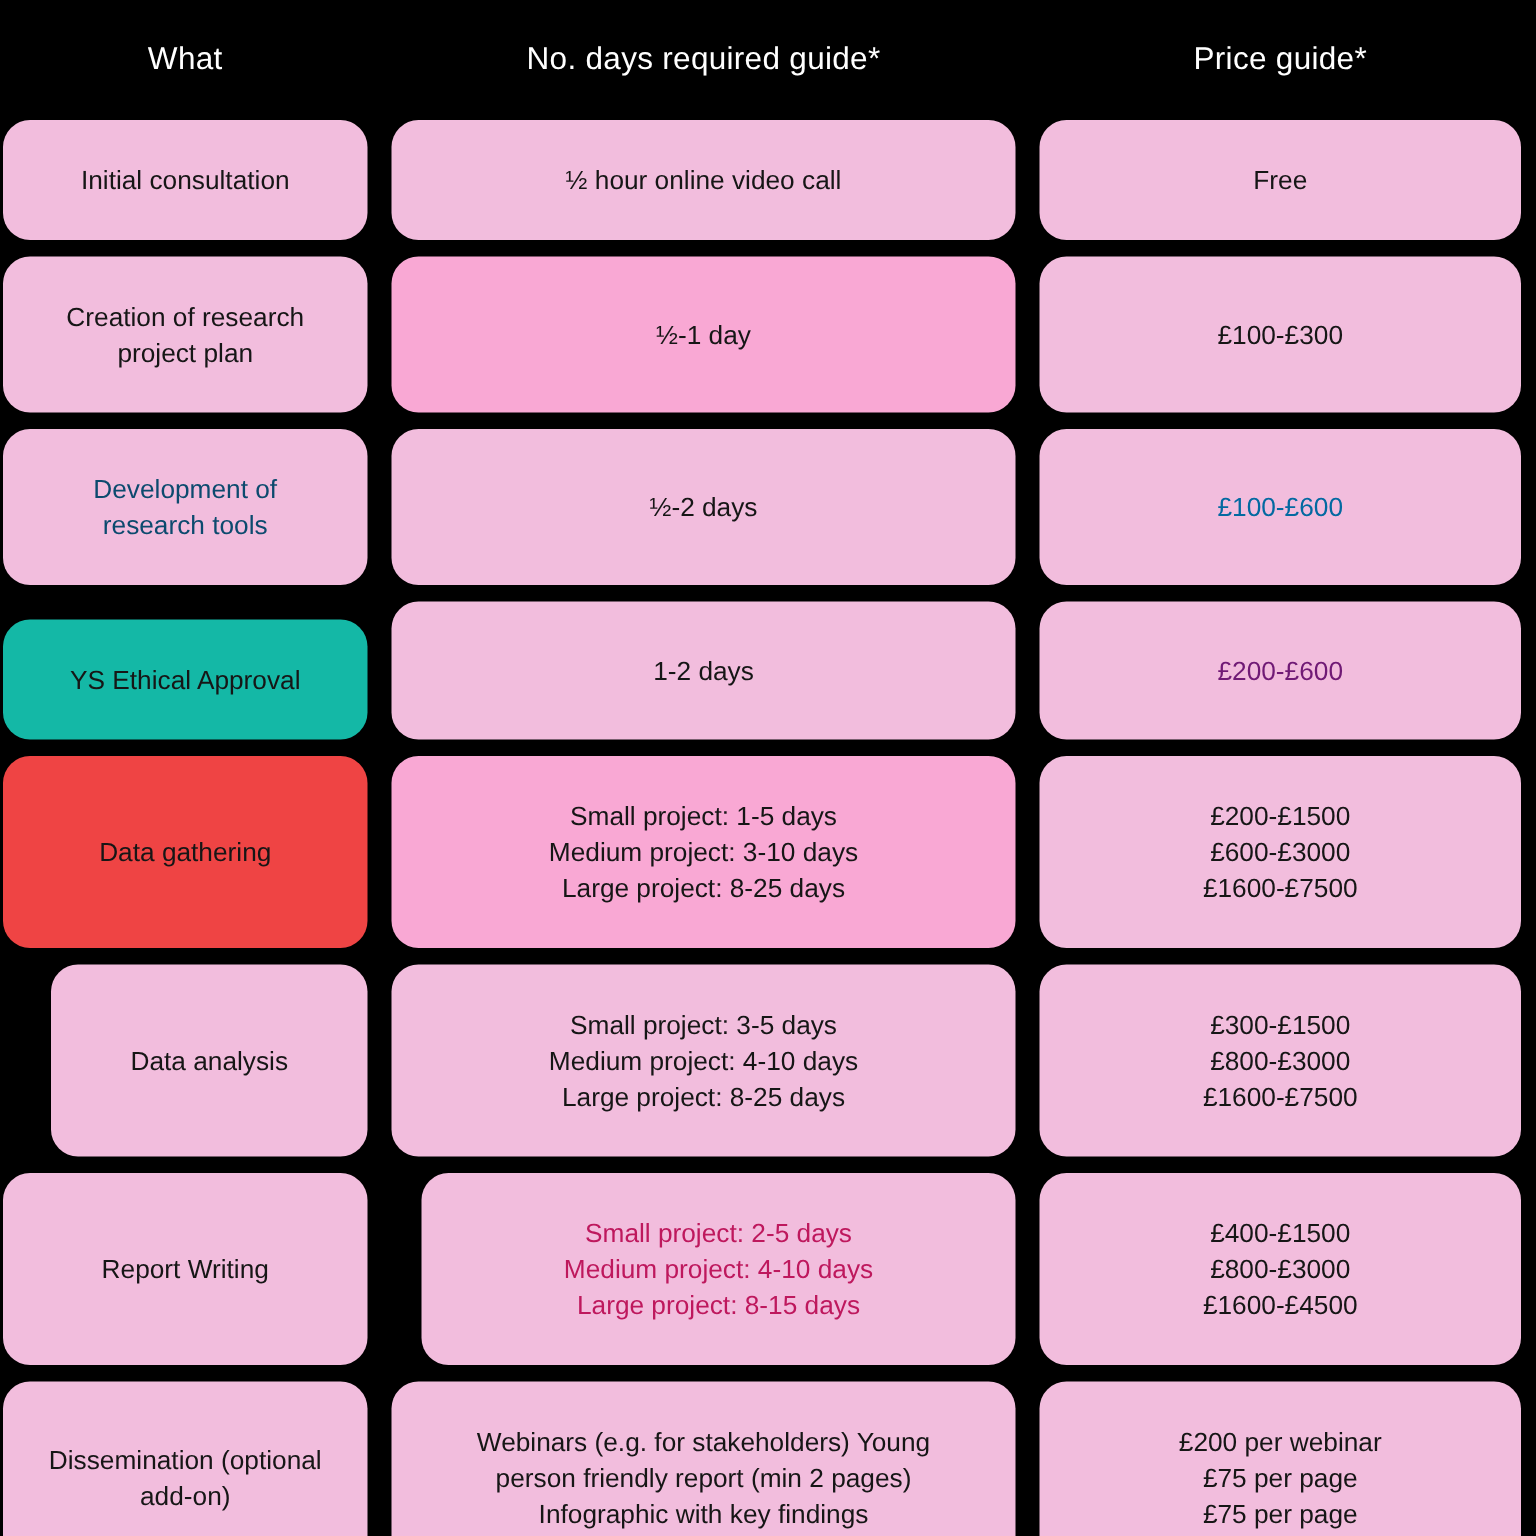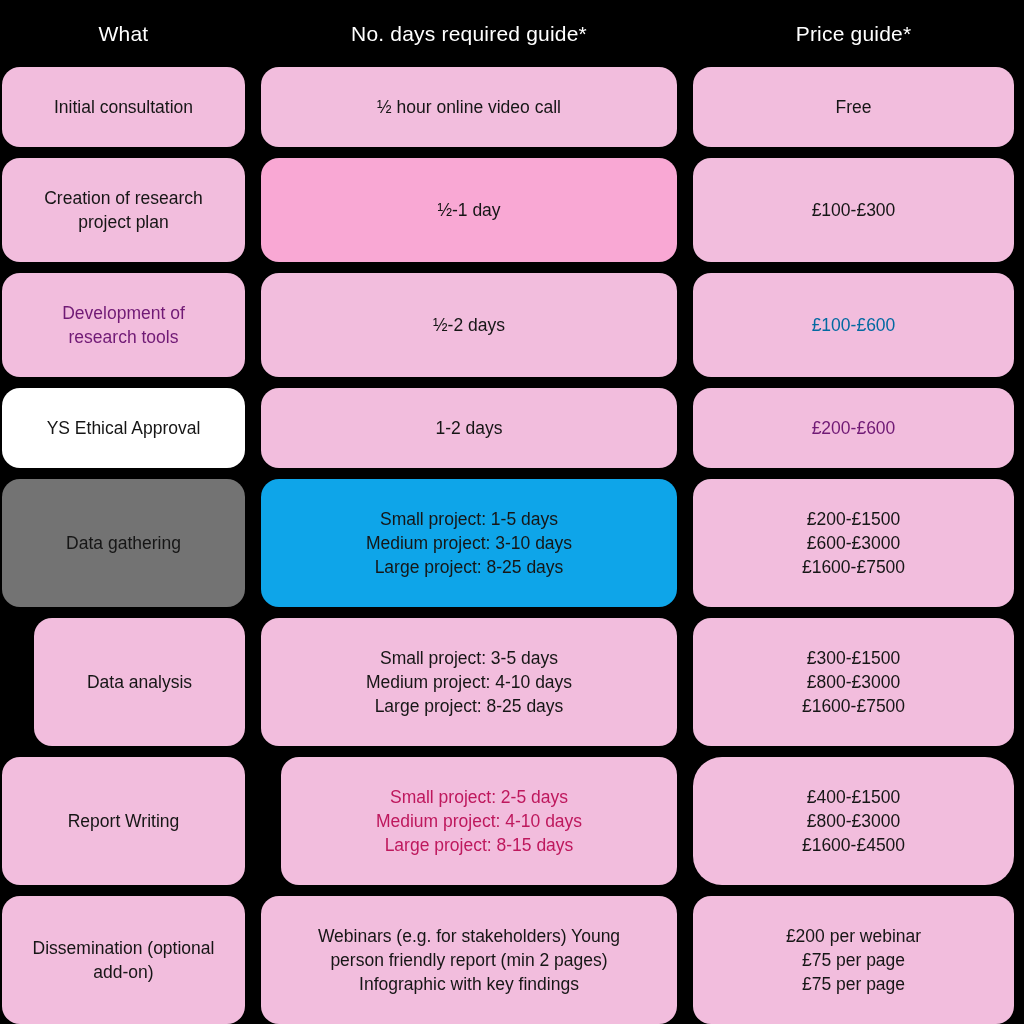--- a/index.html
+++ b/index.html
@@ -16,21 +16,21 @@
     top: 0;
     left: 2px;
     width: 1012px;
   }
   .grid {
     display: grid;
     grid-template-columns: 243px 416px 321px;
     column-gap: 16px;
   }
   .header-row {
-    height: 67px;
+    height: 80px;
     align-items: center;
   }
   .hcell {
     text-align: center;
     font-size: 21px;
     font-weight: 500;
     letter-spacing: 0.2px;
   }
   .body-row { margin-bottom: 11px; }
   .cell {
@@ -74,47 +74,47 @@
           <div class="line">project plan</div>
         </div>
         <div class="cell" style="background: #f9a8d4; color: rgb(22, 22, 22);">
           <div class="line">½-1 day</div>
         </div>
         <div class="cell" style="background: rgb(242, 189, 221); color: rgb(22, 22, 22);">
           <div class="line">£100-£300</div>
         </div>
       </div>
       <div class="grid body-row">
-        <div class="cell" style="background: rgb(242, 189, 221); color: #701a75;">
+        <div class="cell" style="background: rgb(242, 189, 221); color: #0c4a6e;">
           <div class="line">Development of</div>
           <div class="line">research tools</div>
         </div>
         <div class="cell" style="background: rgb(242, 189, 221); color: rgb(22, 22, 22);">
           <div class="line">½-2 days</div>
         </div>
         <div class="cell" style="background: rgb(242, 189, 221); color: #0369a1;">
           <div class="line">£100-£600</div>
         </div>
       </div>
       <div class="grid body-row">
-        <div class="cell" style="background: #ffffff; color: rgb(22, 22, 22);">
+        <div class="cell" style="background: #14b8a6; color: rgb(22, 22, 22); margin-top: 12px;">
           <div class="line">YS Ethical Approval</div>
         </div>
         <div class="cell" style="background: rgb(242, 189, 221); color: rgb(22, 22, 22);">
           <div class="line">1-2 days</div>
         </div>
         <div class="cell" style="background: rgb(242, 189, 221); color: #701a75;">
           <div class="line">£200-£600</div>
         </div>
       </div>
       <div class="grid body-row">
-        <div class="cell" style="background: #737373; color: rgb(22, 22, 22);">
+        <div class="cell" style="background: #ef4444; color: rgb(22, 22, 22);">
           <div class="line">Data gathering</div>
         </div>
-        <div class="cell" style="background: #0ea5e9; color: rgb(22, 22, 22); justify-content: flex-end;">
+        <div class="cell" style="background: #f9a8d4; color: rgb(22, 22, 22); justify-content: flex-end;">
           <div class="line">Small project: 1-5 days</div>
           <div class="line">Medium project: 3-10 days</div>
           <div class="line">Large project: 8-25 days</div>
         </div>
         <div class="cell" style="background: rgb(242, 189, 221); color: rgb(22, 22, 22);">
           <div class="line">£200-£1500</div>
           <div class="line">£600-£3000</div>
           <div class="line">£1600-£7500</div>
         </div>
       </div>
@@ -135,21 +135,21 @@
       </div>
       <div class="grid body-row">
         <div class="cell" style="background: rgb(242, 189, 221); color: rgb(22, 22, 22);">
           <div class="line">Report Writing</div>
         </div>
         <div class="cell" style="background: rgb(242, 189, 221); color: #be185d; margin-left: 20px;">
           <div class="line">Small project: 2-5 days</div>
           <div class="line">Medium project: 4-10 days</div>
           <div class="line">Large project: 8-15 days</div>
         </div>
-        <div class="cell" style="background: rgb(242, 189, 221); color: rgb(22, 22, 22); border-radius: 29px;">
+        <div class="cell" style="background: rgb(242, 189, 221); color: rgb(22, 22, 22);">
           <div class="line">£400-£1500</div>
           <div class="line">£800-£3000</div>
           <div class="line">£1600-£4500</div>
         </div>
       </div>
       <div class="grid body-row">
         <div class="cell" style="background: rgb(242, 189, 221); color: rgb(22, 22, 22);">
           <div class="line">Dissemination (optional</div>
           <div class="line">add-on)</div>
         </div>

